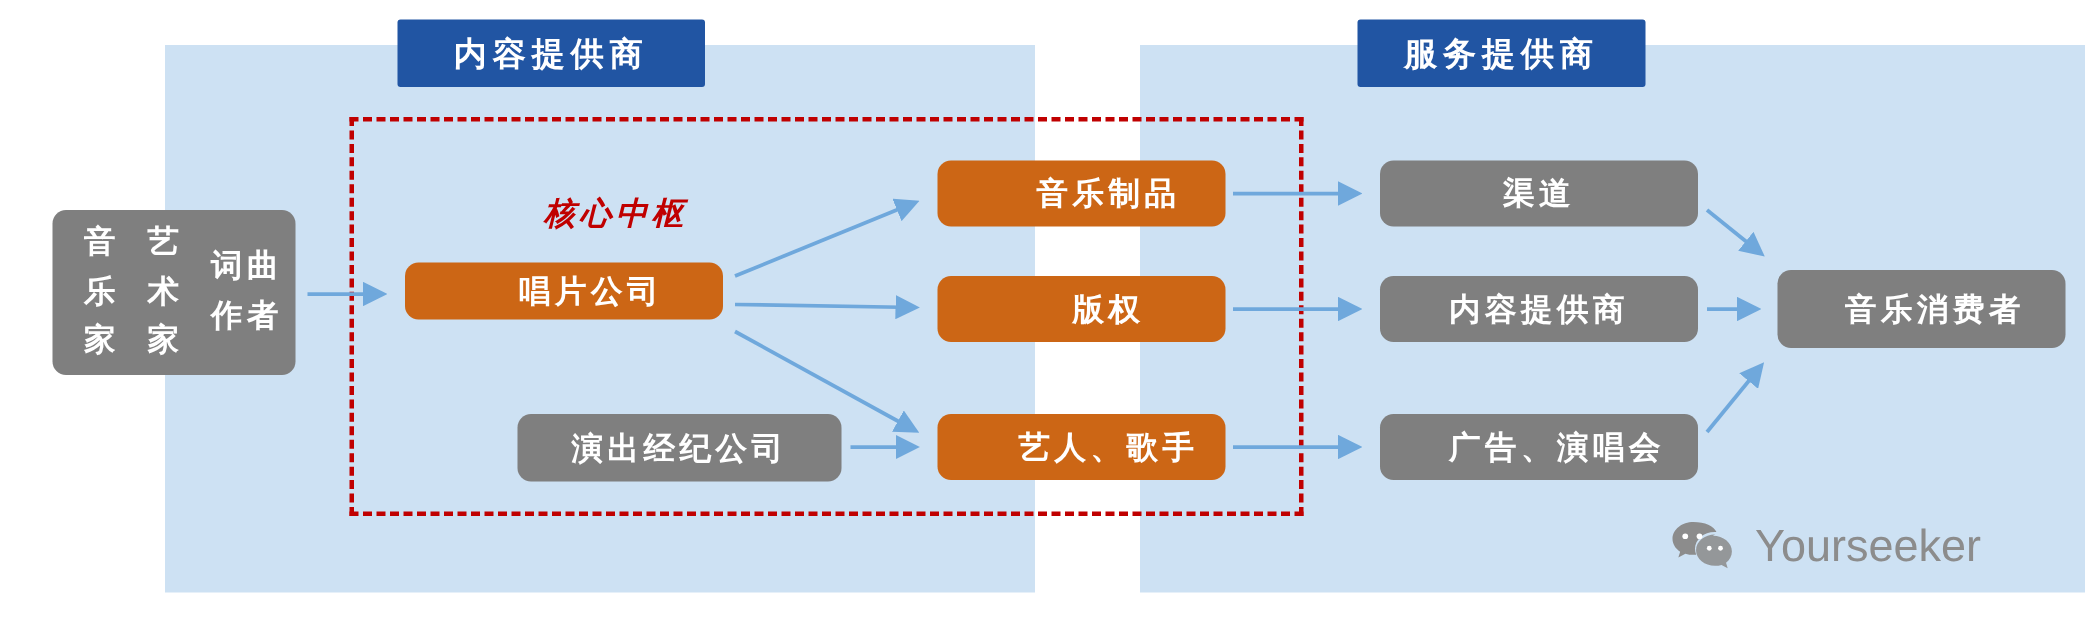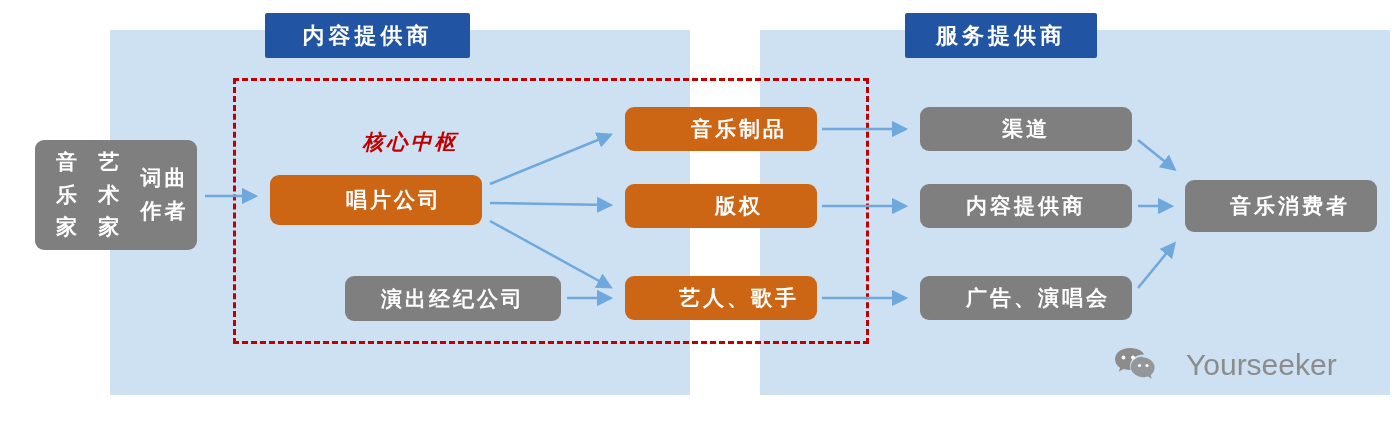--- a/index.html
+++ b/index.html
@@ -13,21 +13,21 @@
   .node { position:absolute; display:flex; align-items:center; justify-content:center;
           color:#fff; font-weight:600; font-size:21px; letter-spacing:3px; border-radius:9px; z-index:3; }
   .node.orange { background:var(--orange,#CC6615);padding-left:36px; }
   .node.gray { background:var(--gray,#7F7F7F); }
   .node.multiline { flex-direction:row; line-height:1.55;padding-left:21px; }
   .dashed-frame { position:absolute; border:3px dashed var(--red,#C00000); z-index:2; }
   .core-label { position:absolute; color:var(--red,#C00000); font-weight:bold; font-style:italic;
                 font-size:21px; letter-spacing:3px; text-align:center; z-index:3; }
   .arrows { position:absolute; left:0; top:0; width:1397px; height:427px; z-index:2; pointer-events:none; }
   .arrow { stroke:var(--arrow-color,#6FA8DC); stroke-width:2.5; fill:none; }
-  .watermark { position:absolute; display:flex; align-items:center; gap:28px;
+  .watermark { position:absolute; display:flex; align-items:center; gap:12px;
                color:var(--watermark,#8C8C8C); font-size:30px; z-index:4; }
 </style>
 </head>
 <body>
 
 <div class="stage">
 
   <div class="panel" style="left:110px; top:30px; width:580px; height:365px;"></div>
   <div class="panel" style="left:760px; top:30px; width:630px; height:365px;"></div>
 
@@ -36,21 +36,21 @@
 
   <div class="dashed-frame" style="left:233px; top:78px; width:636px; height:266px;"></div>
   <div class="core-label" style="left:338px; top:128px; width:145px;">核心中枢</div>
 
   <div class="node gray multiline" style="left:35px; top:140px; width:162px; height:110px; font-size:21px;">
     <div>音乐家</div>
     <div>艺术家</div>
     <div>词曲作者</div>
   </div>
 
-  <div class="node orange" style="left:270px; top:175px; width:212px; height:50px;">唱片公司</div>
+  <div class="node orange" style="left:270px; top:175px; width:212px; height:38px;">唱片公司</div>
   <div class="node gray" style="left:345px; top:276px; width:216px; height:45px;text-align:right;">演出经纪公司</div>
   <div class="node orange" style="left:625px; top:107px; width:192px; height:44px;">音乐制品</div>
   <div class="node orange" style="left:625px; top:184px; width:192px; height:44px;">版权</div>
   <div class="node orange" style="left:625px; top:276px; width:192px; height:44px;">艺人、歌手</div>
 
   <div class="node gray" style="left:920px; top:107px; width:212px; height:44px;">渠道</div>
   <div class="node gray" style="left:920px; top:184px; width:212px; height:44px;">内容提供商</div>
   <div class="node gray" style="left:920px; top:276px; width:212px; height:44px;padding-left:24px;">广告、演唱会</div>
 
   <div class="node gray" style="left:1185px; top:180px; width:192px; height:52px;padding-left:18px;">音乐消费者</div>

